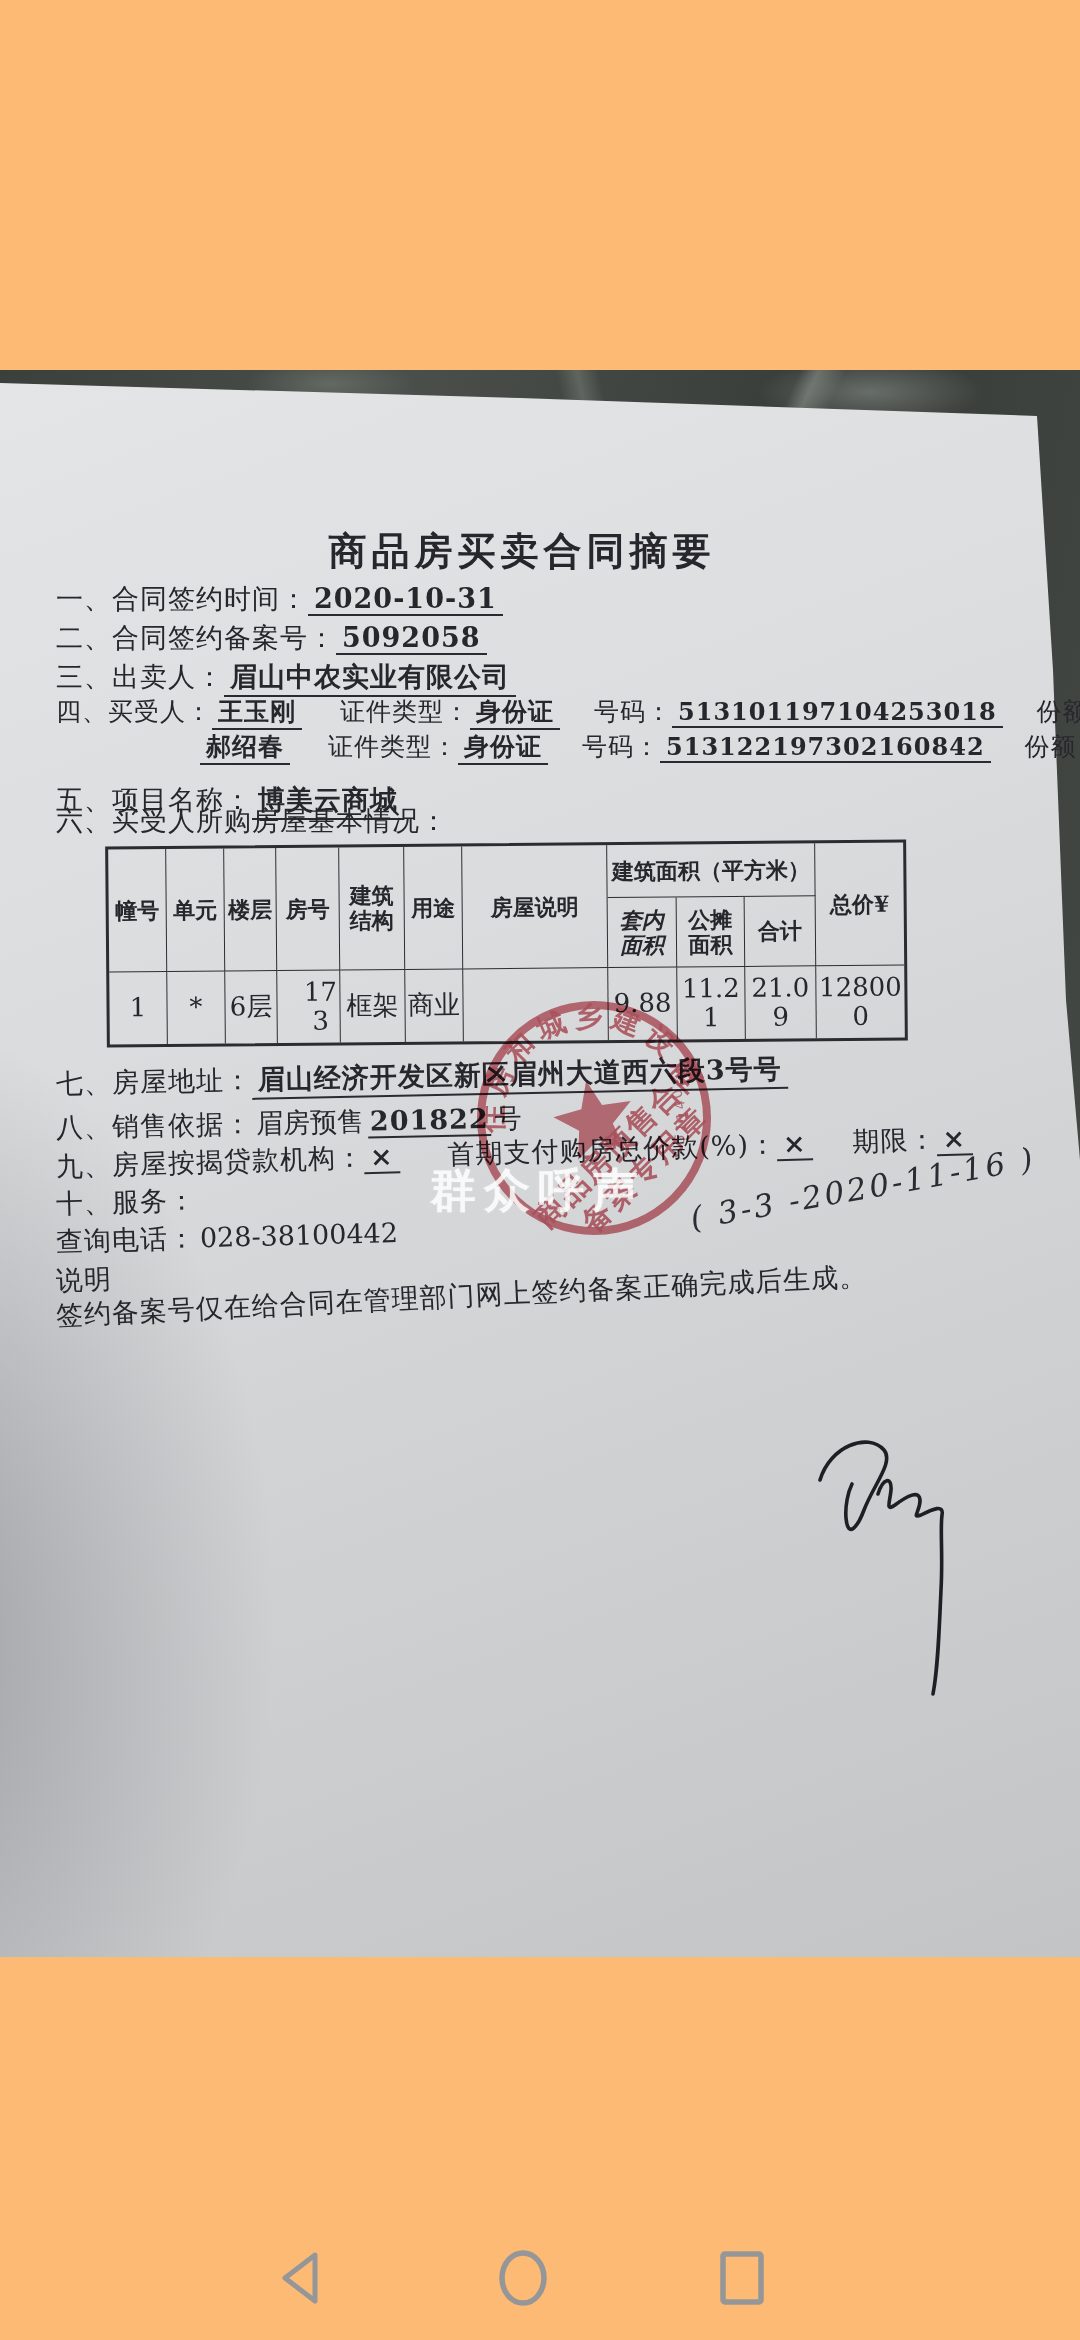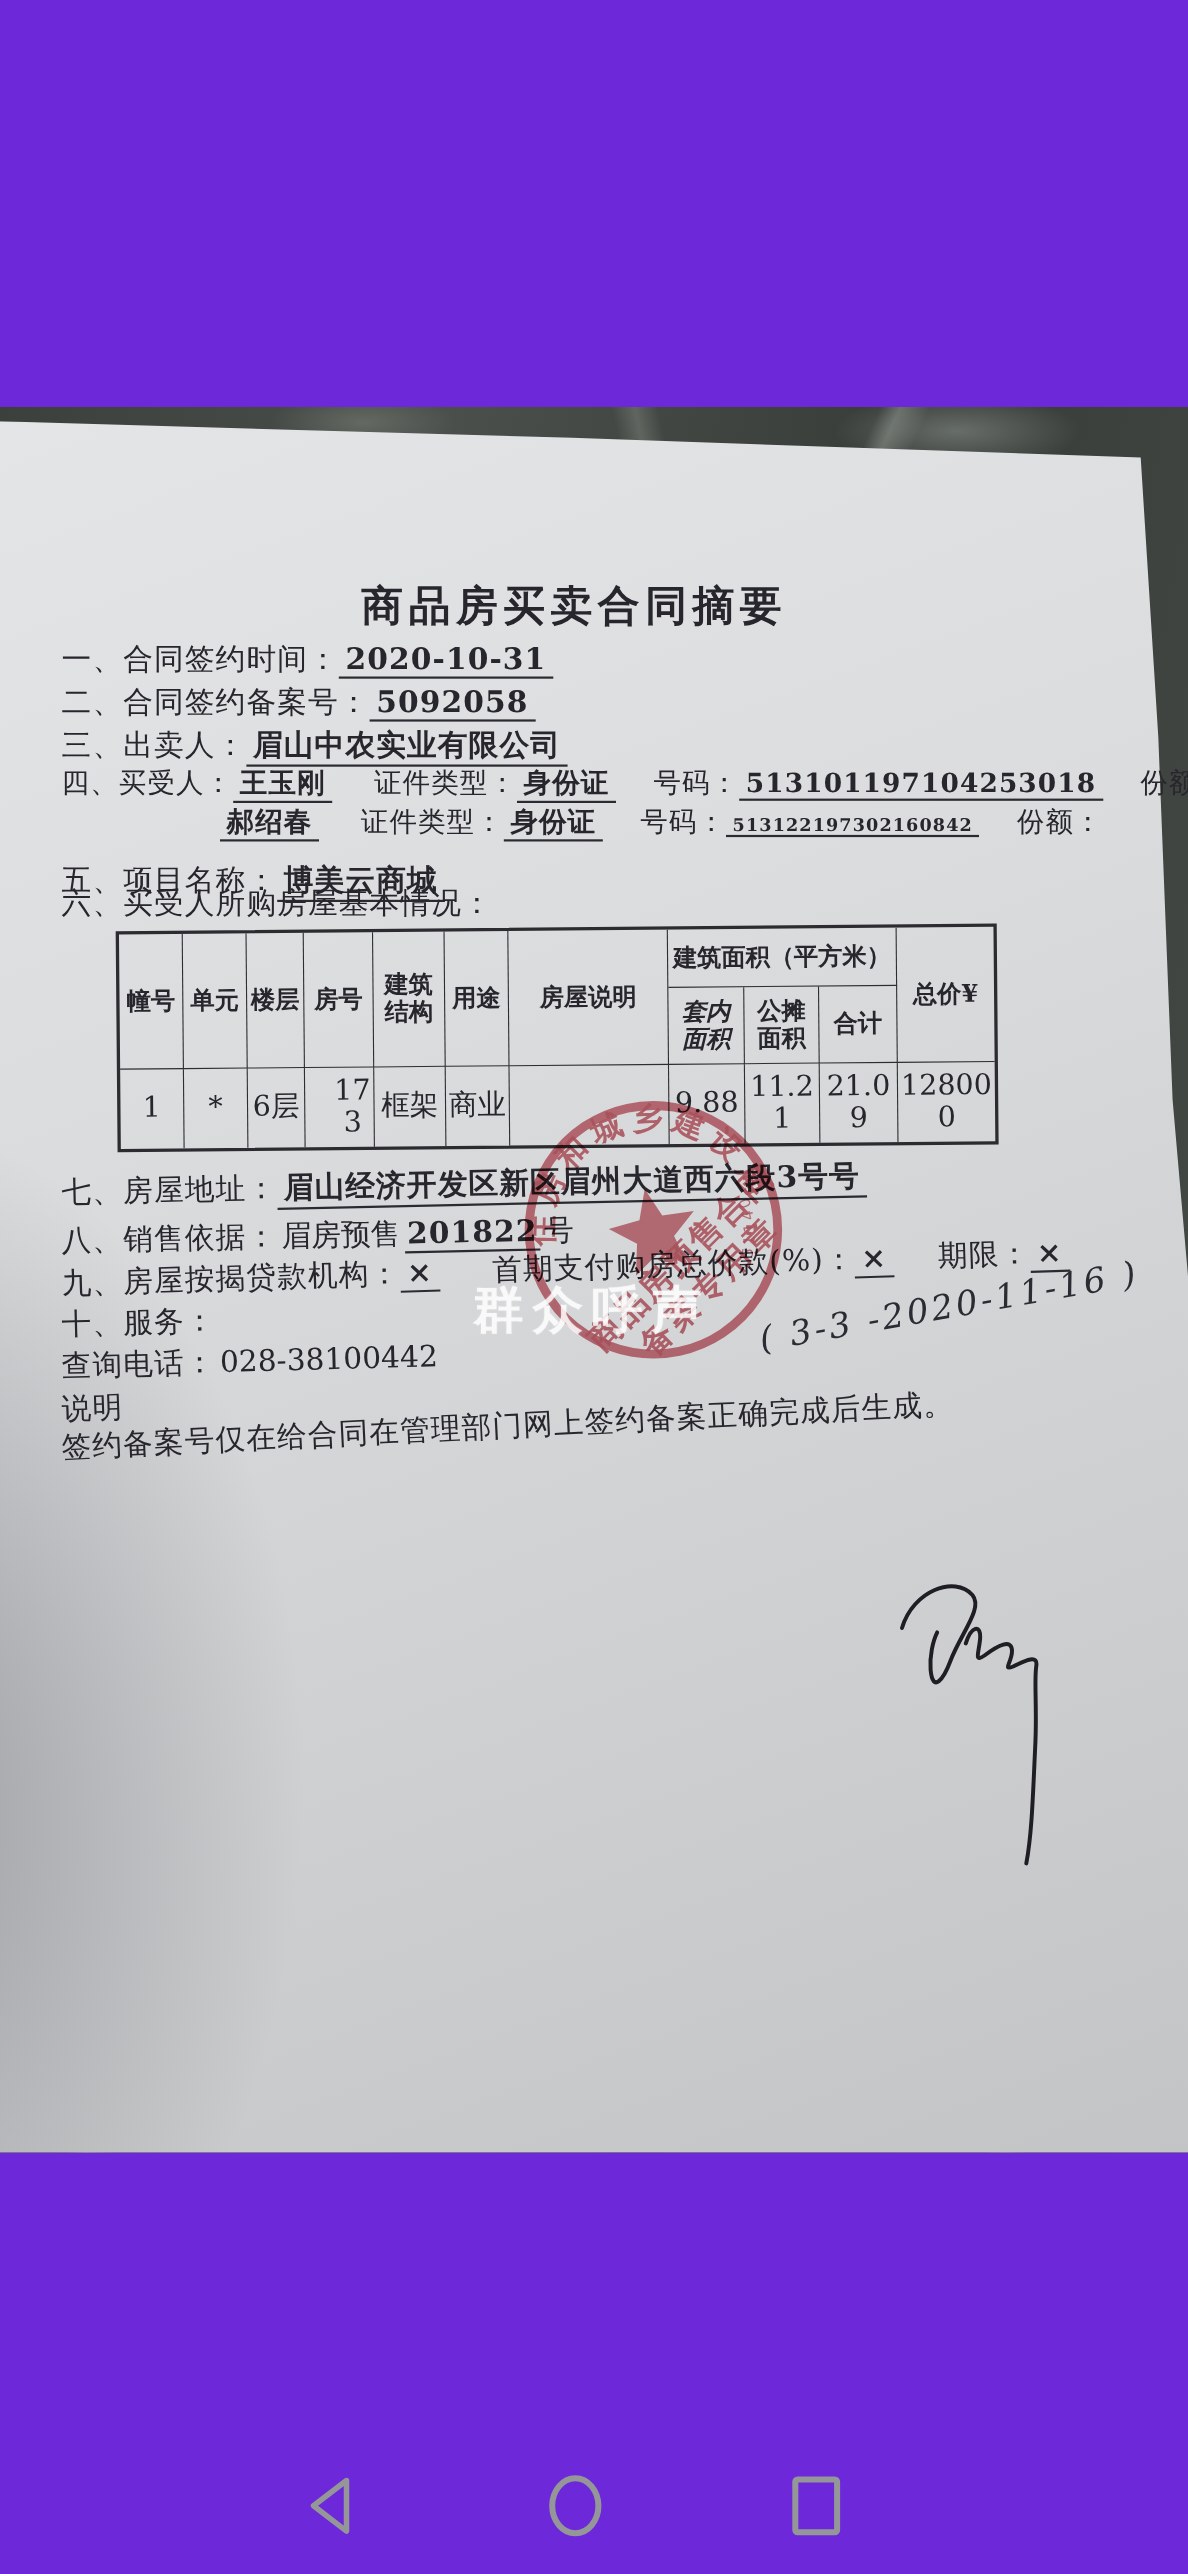--- a/index.html
+++ b/index.html
@@ -1,16 +1,16 @@
 <!DOCTYPE html>
 <html><head>
 <meta charset="utf-8">
 <style>
   html,body{margin:0;padding:0;background:#000;}
-  .screen{position:relative;width:1080px;height:2340px;background:#6d28d9;overflow:hidden;
+  .screen{position:relative;width:1080px;height:2340px;background:#fdba74;overflow:hidden;
           font-family:"DejaVu Serif","Liberation Serif",serif;color:#26262c;}
   
   .photo{position:absolute;left:0;top:370px;width:1080px;height:1587px;
     background:
       radial-gradient(160px 50px at 870px 22px, rgba(160,168,160,.45), transparent 70%),
       radial-gradient(120px 40px at 330px 14px, rgba(150,158,150,.35), transparent 70%),
       linear-gradient(115deg, transparent 44%, rgba(165,172,164,.40) 45%, transparent 46.5%),
       linear-gradient(78deg, transparent 63%, rgba(148,156,148,.35) 64.5%, transparent 66%),
       linear-gradient(100deg,#3c403d,#4b4f4b 30%,#383c39 62%,#474b47);}
   .paper{position:absolute;inset:0;
@@ -81,21 +81,21 @@
       <span class="val" style="font-size:24px;text-align:right;">513101197104253018</span>
       <span class="lbl" style="margin-left:34px;">份额：</span>
 
     </div>
 
     <div class="c line" style="left:200px;top:360px;font-size:25px;">
       <span class="val">郝绍春</span>
       <span class="lbl" style="margin-left:38px;">证件类型：</span>
       <span class="val">身份证</span>
       <span class="lbl" style="margin-left:34px;">号码：</span>
-      <span class="val" style="font-size:16px;">513122197302160842</span>
+      <span class="val" style="font-size:24px;">513122197302160842</span>
       <span class="lbl" style="margin-left:34px;">份额：</span>
 
     </div>
 
     <div class="c line" style="left:56px;top:412px;">
       <span class="lbl">五、项目名称：</span>
       <span class="val">博美云商城</span>
     </div>
 
     <div class="c line" style="left:56px;top:433px;">

